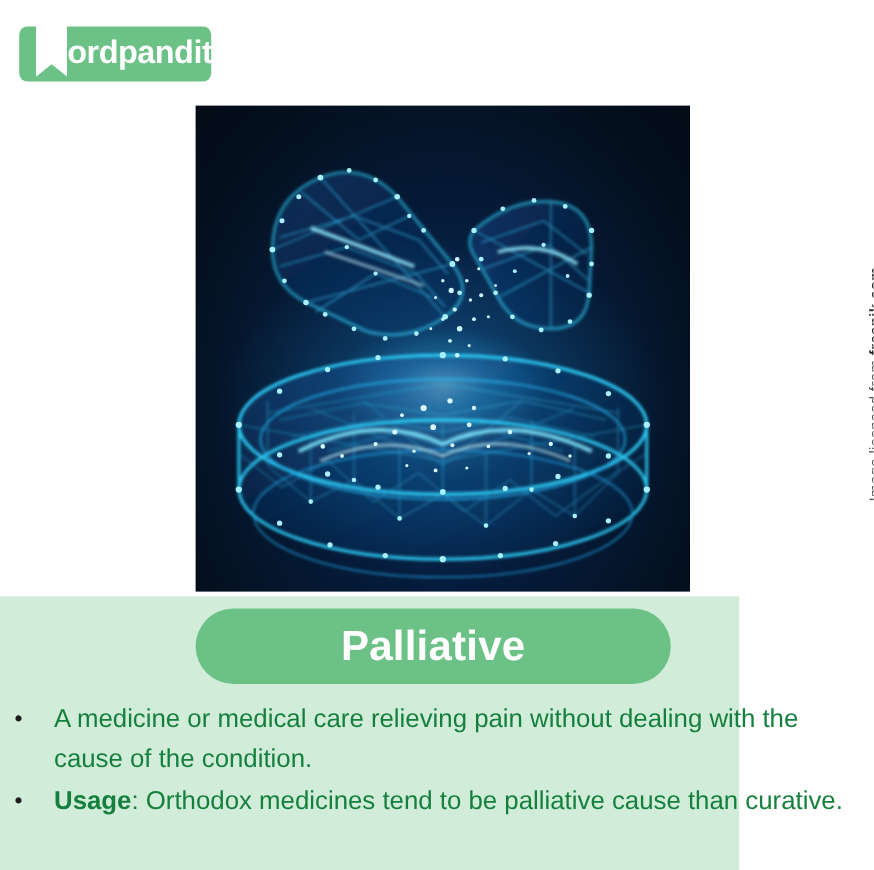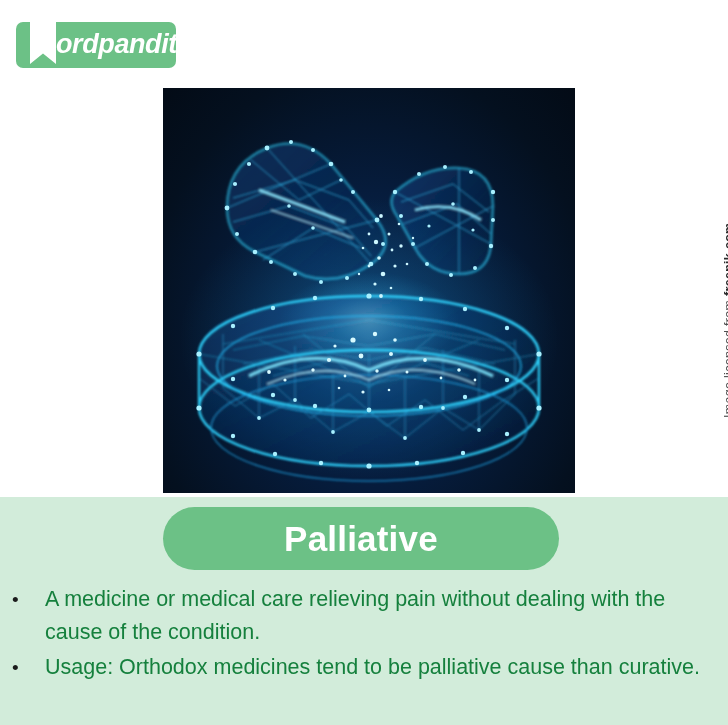--- a/index.html
+++ b/index.html
@@ -7,21 +7,21 @@
   body {
     background:#ffffff;
     font-family:"Liberation Sans", sans-serif;
     position:relative;
     overflow:hidden;
   }
 
   
   .logo-wrap{
     position:absolute; left:16px; top:22px;
-    width:160px; height:46px;font-style:italic;
+    width:160px; height:46px;
   }
   .logo-plate{
     position:absolute; inset:0;
     background:#6cc186;
     border-radius:7px;
   }
   .logo-bookmark{
     position:absolute; left:14px; top:-6px;
     width:26px; height:48px;
     background:#ffffff;
@@ -60,21 +60,21 @@
     white-space:nowrap;
     font-size:12.5px;
     color:#4e4e4e;
     letter-spacing:0.3px;
   }
   .credit-inner b{ color:#2b2b2b; }
 
   
   .band{
     position:absolute; left:0; top:497px;
-    width:728px; height:228px;
+    width:616px; height:228px;
     background:#d2ecda;
   }
 
   .title-pill{
     position:absolute; left:163px; top:10px;
     width:396px; height:63px;
     background:#6cc186;
     border-radius:34px;
     display:flex; align-items:center; justify-content:center;
   }
@@ -102,21 +102,21 @@
     color:#1b1b1b;
     text-align:left;
     padding-left:4px;
   }
   .btext{
     flex:1 1 auto;
     font-size:21.5px;
     line-height:33px;
     color:#15803d;
   }
-  .btext b{ font-weight:normal; }
+  .btext b{ font-weight:bold; }
 </style>
 </head>
 <body>
 
 <div class="logo-wrap">
   <div class="logo-plate"></div>
   <div class="logo-bookmark"></div>
   <div class="logo-text">ordpandit</div>
 </div>
 

